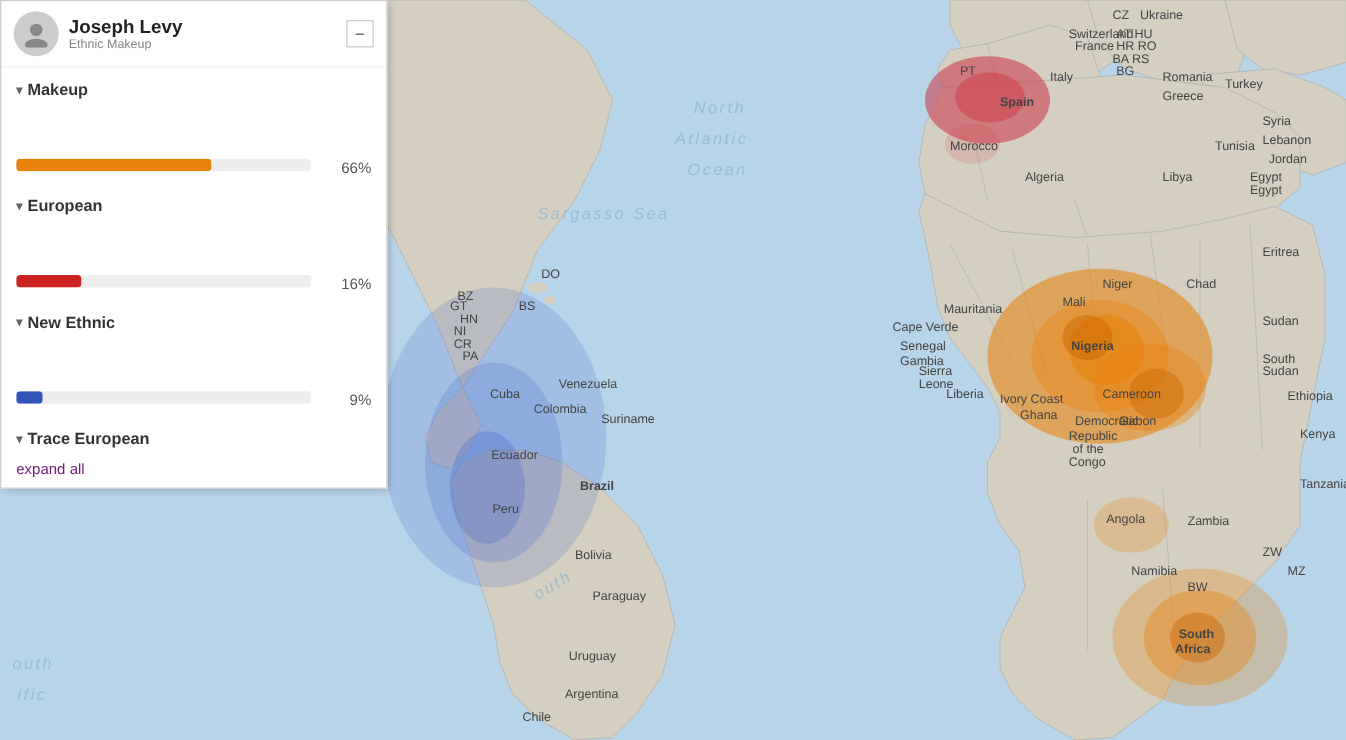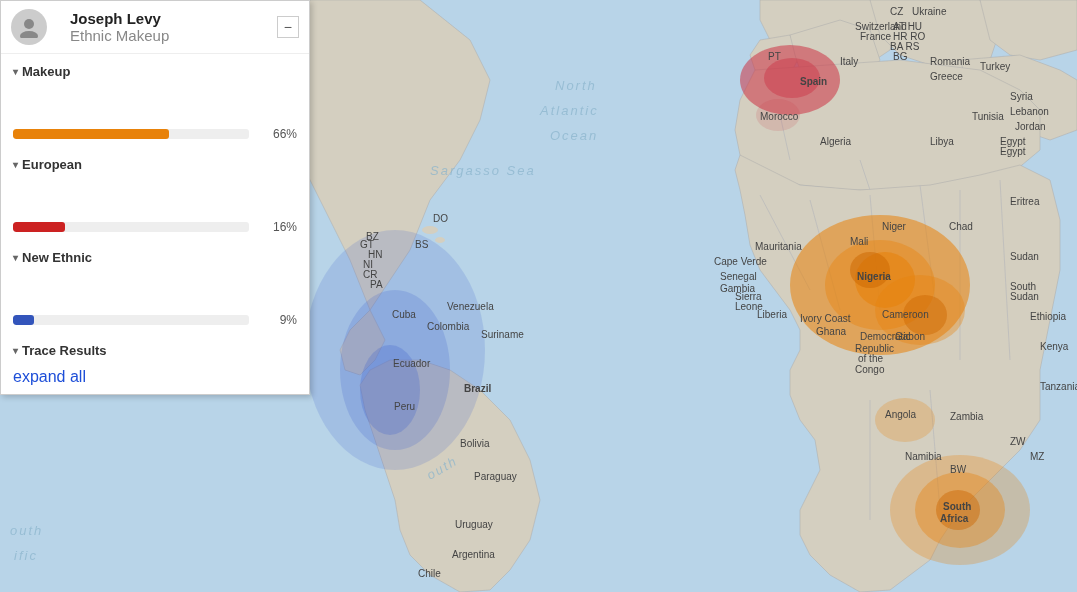--- a/index.html
+++ b/index.html
@@ -36,41 +36,41 @@
       display: flex;
       align-items: center;
       justify-content: space-between;
       padding: 8px 10px;
       border-bottom: 1px solid #eee;
     }
 
     .panel-header-left {
       display: flex;
       align-items: center;
-      gap: 23px;
+      gap: 8px;
     }
 
     .avatar {
       width: 36px;
       height: 36px;
       border-radius: 50%;
       background: #ccc;
       display: flex; align-items: center; justify-content: center;
       color: #777;
       font-size: 16px;
     }
 
     .person-name {
       font-size: 15px;
       font-weight: bold;
       color: #222;
     }
 
     .person-subtitle {
-      font-size: 15px;
+      font-size: 10px;
       color: #888;
     }
 
     .close-btn {
       background: none;
       border: 1px solid #ccc;
       cursor: pointer;
       font-size: 14px;
       padding: 2px 6px;
       color: #555;
@@ -91,21 +91,21 @@
       margin-bottom: 2px;
     }
 
     .chevron {
       font-size: 10px;
       color: #666;
     }
 
     .bar-row {
       display: flex;
-      align-items: center;
+      align-items: flex-start;
       gap: 12px;
       margin-bottom: 2px;
       margin-top: 48px;
     }
 
     .bar-track {
       flex: 1;
       height: 10px;
       background: #eee;
       border-radius: 3px;
@@ -118,22 +118,22 @@
     }
 
     .bar-label {
       font-size: 12px;
       color: #555;
       width: 36px;
       text-align: right;
     }
 
     .expand-all {
-      color: #1d4ed8;
-      font-size: 16px;
+      color: #701a75;
+      font-size: 12px;
       cursor: pointer;
       padding: 4px 12px 0 12px;
       display: block;
     }
 
     .ocean-label {
       fill: #8ab4cc;
       font-size: 13px;
       font-style: italic;
       letter-spacing: 2px;
@@ -366,18 +366,18 @@
       <div class="bar-track">
         <div class="bar-fill" style="width:9%;background:#3355bb;"></div>
       </div>
       <span class="bar-label">9%</span>
     </div>
   </div>
 
   <div class="category-section">
     <div class="category-header">
       <span class="chevron">▾</span>
-      <span>Trace Results</span>
+      <span>Trace European</span>
     </div>
   </div>
 
   <a class="expand-all">expand all</a>
 </div>
 
 </body></html>

